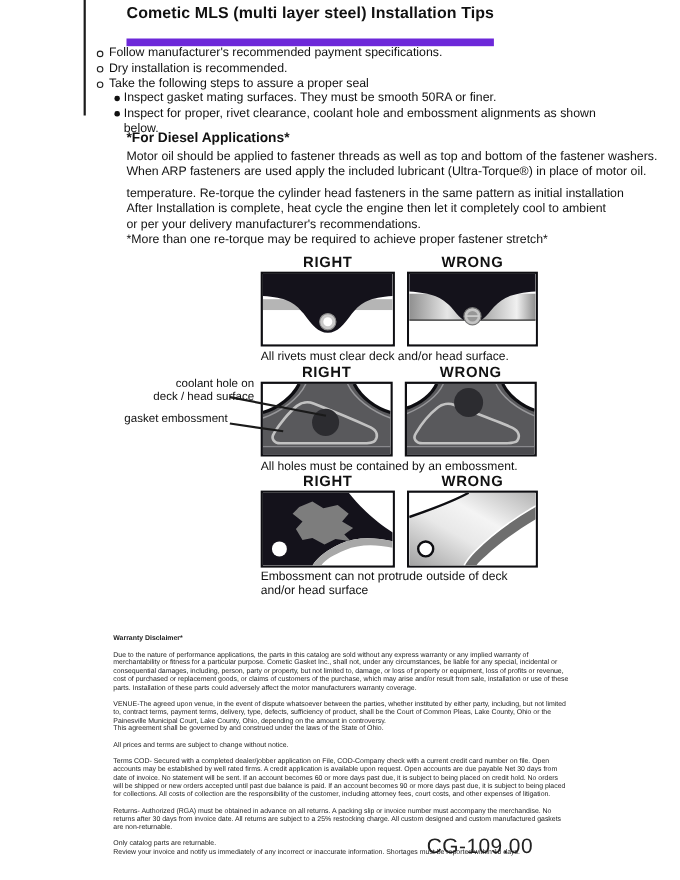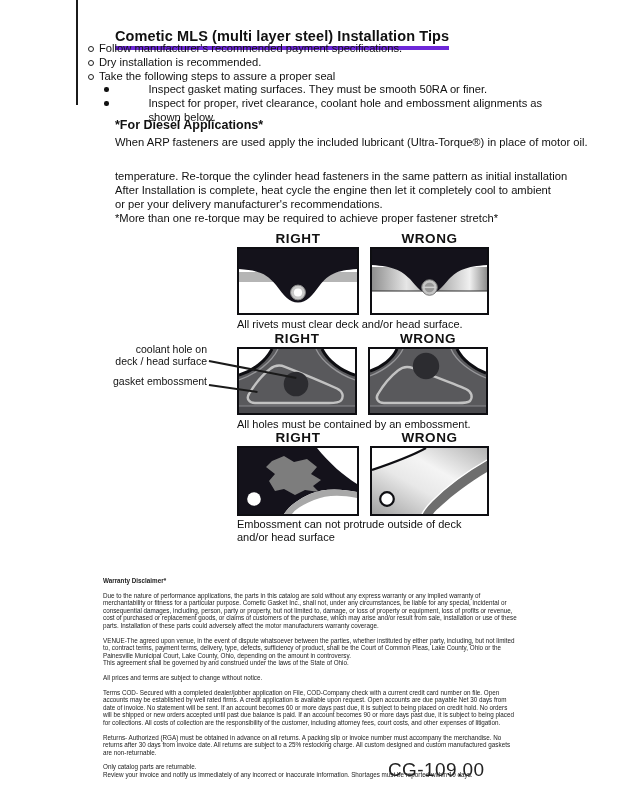--- a/index.html
+++ b/index.html
@@ -1,28 +1,28 @@
 <!DOCTYPE html>
 <html><head>
 <meta charset="utf-8">
 <style>
   html,body{margin:0;padding:0;background:#ffffff;}
   body{width:618px;height:800px;position:relative;overflow:hidden;
        font-family:"Liberation Sans","DejaVu Sans",sans-serif;color:#111;}
   .abs{position:absolute;}
   
   .left-rule{left:76px;top:0;width:2px;height:105px;background:#1b1b1b;}
-  .title{left:115px;top:28px;font-size:14.5px;font-weight:bold;
-         border-bottom:4px solid #6d28d9;padding-bottom:2px;letter-spacing:.1px;}
+  .title{left:115px;top:4px;font-size:14.5px;font-weight:bold;
+         border-bottom:7px solid #6d28d9;padding-bottom:15px;letter-spacing:.1px;}
   
   .bullets{left:88px;top:42px;width:470px;font-size:11.2px;line-height:13.8px;}
   .brow{display:flex;align-items:flex-start;}
   .bmark{width:4px;height:4px;border:1.2px solid #222;border-radius:50%;
          margin:4px 5px 0 0;flex:0 0 auto;}
-  .sub{margin-left:16px;gap:36px;}
+  .sub{margin-left:16px;}
   .smark{width:4.5px;height:4.5px;background:#111;border-radius:50%;
          margin:4px 4px 0 0;flex:0 0 auto;}
   
   .diesel-head{left:115px;top:118px;font-size:12.5px;font-weight:bold;}
   .para{left:115px;font-size:11.2px;line-height:13.8px;}
   
   .dlabel{font-size:13.5px;font-weight:bold;text-align:center;letter-spacing:.6px;}
   .caption{font-size:11px;font-weight:normal;line-height:13px;}
   .panel{box-sizing:border-box;border:2px solid #0e0e12;background:#fff;}
   .panel svg{display:block;width:100%;height:100%;}
@@ -61,20 +61,21 @@
     <span>Inspect gasket mating surfaces.  They must be smooth 50RA or finer.</span>
   </div>
   <div class="brow sub">
     <span class="smark"></span>
     <span>Inspect for proper, rivet clearance, coolant hole and embossment alignments as shown below.</span>
   </div>
 </div>
 
 <div class="abs diesel-head">*For Diesel Applications*</div>
 <div class="abs para" style="top:136px;">
+  <div>Motor oil should be applied to fastener threads as well as top and bottom of the fastener washers.</div>
   <div>When ARP fasteners are used apply the included lubricant (Ultra-Torque®) in place of motor oil.</div>
 </div>
 <div class="abs para" style="top:170px;">
   <div>temperature. Re-torque the cylinder head fasteners in the same pattern as initial installation</div>
   <div>After Installation is complete, heat cycle the engine then let it completely cool to ambient</div>
   <div>or per your delivery manufacturer's recommendations.</div>
 </div>
 <div class="abs para" style="top:212px;">*More than one re-torque may be required to achieve proper fastener stretch*</div>
 
 <div class="abs dlabel" style="left:237px;top:231px;width:122px;">RIGHT</div>
@@ -111,21 +112,21 @@
     <circle cx="57.5" cy="38.5" r="4.8" fill="#979797"></circle>
     <rect x="51.5" y="37.6" width="12" height="1.5" fill="#cfcfcf"></rect>
   </svg>
 </div>
 
 <div class="abs caption" style="left:237px;top:318px;">All rivets must clear deck and/or head surface.</div>
 
 <div class="abs dlabel" style="left:237px;top:331px;width:120px;">RIGHT</div>
 <div class="abs dlabel" style="left:368px;top:331px;width:120px;">WRONG</div>
 
-<div class="abs side-label" style="top:344px;">
+<div class="abs side-label" style="top:344px;margin-left:24px;">
   <div>coolant hole on</div>
   <div>deck / head surface</div>
 </div>
 <div class="abs side-label" style="top:376px;">gasket embossment</div>
 
 <div class="abs leader" style="left:209px;top:360px;width:89px;transform:rotate(11deg);"></div>
 <div class="abs leader" style="left:209px;top:384px;width:49px;transform:rotate(8.3deg);"></div>
 
 <div class="abs panel" style="left:237px;top:347px;width:120px;height:68px;">
   <svg viewBox="0 0 116 64" preserveAspectRatio="none">

